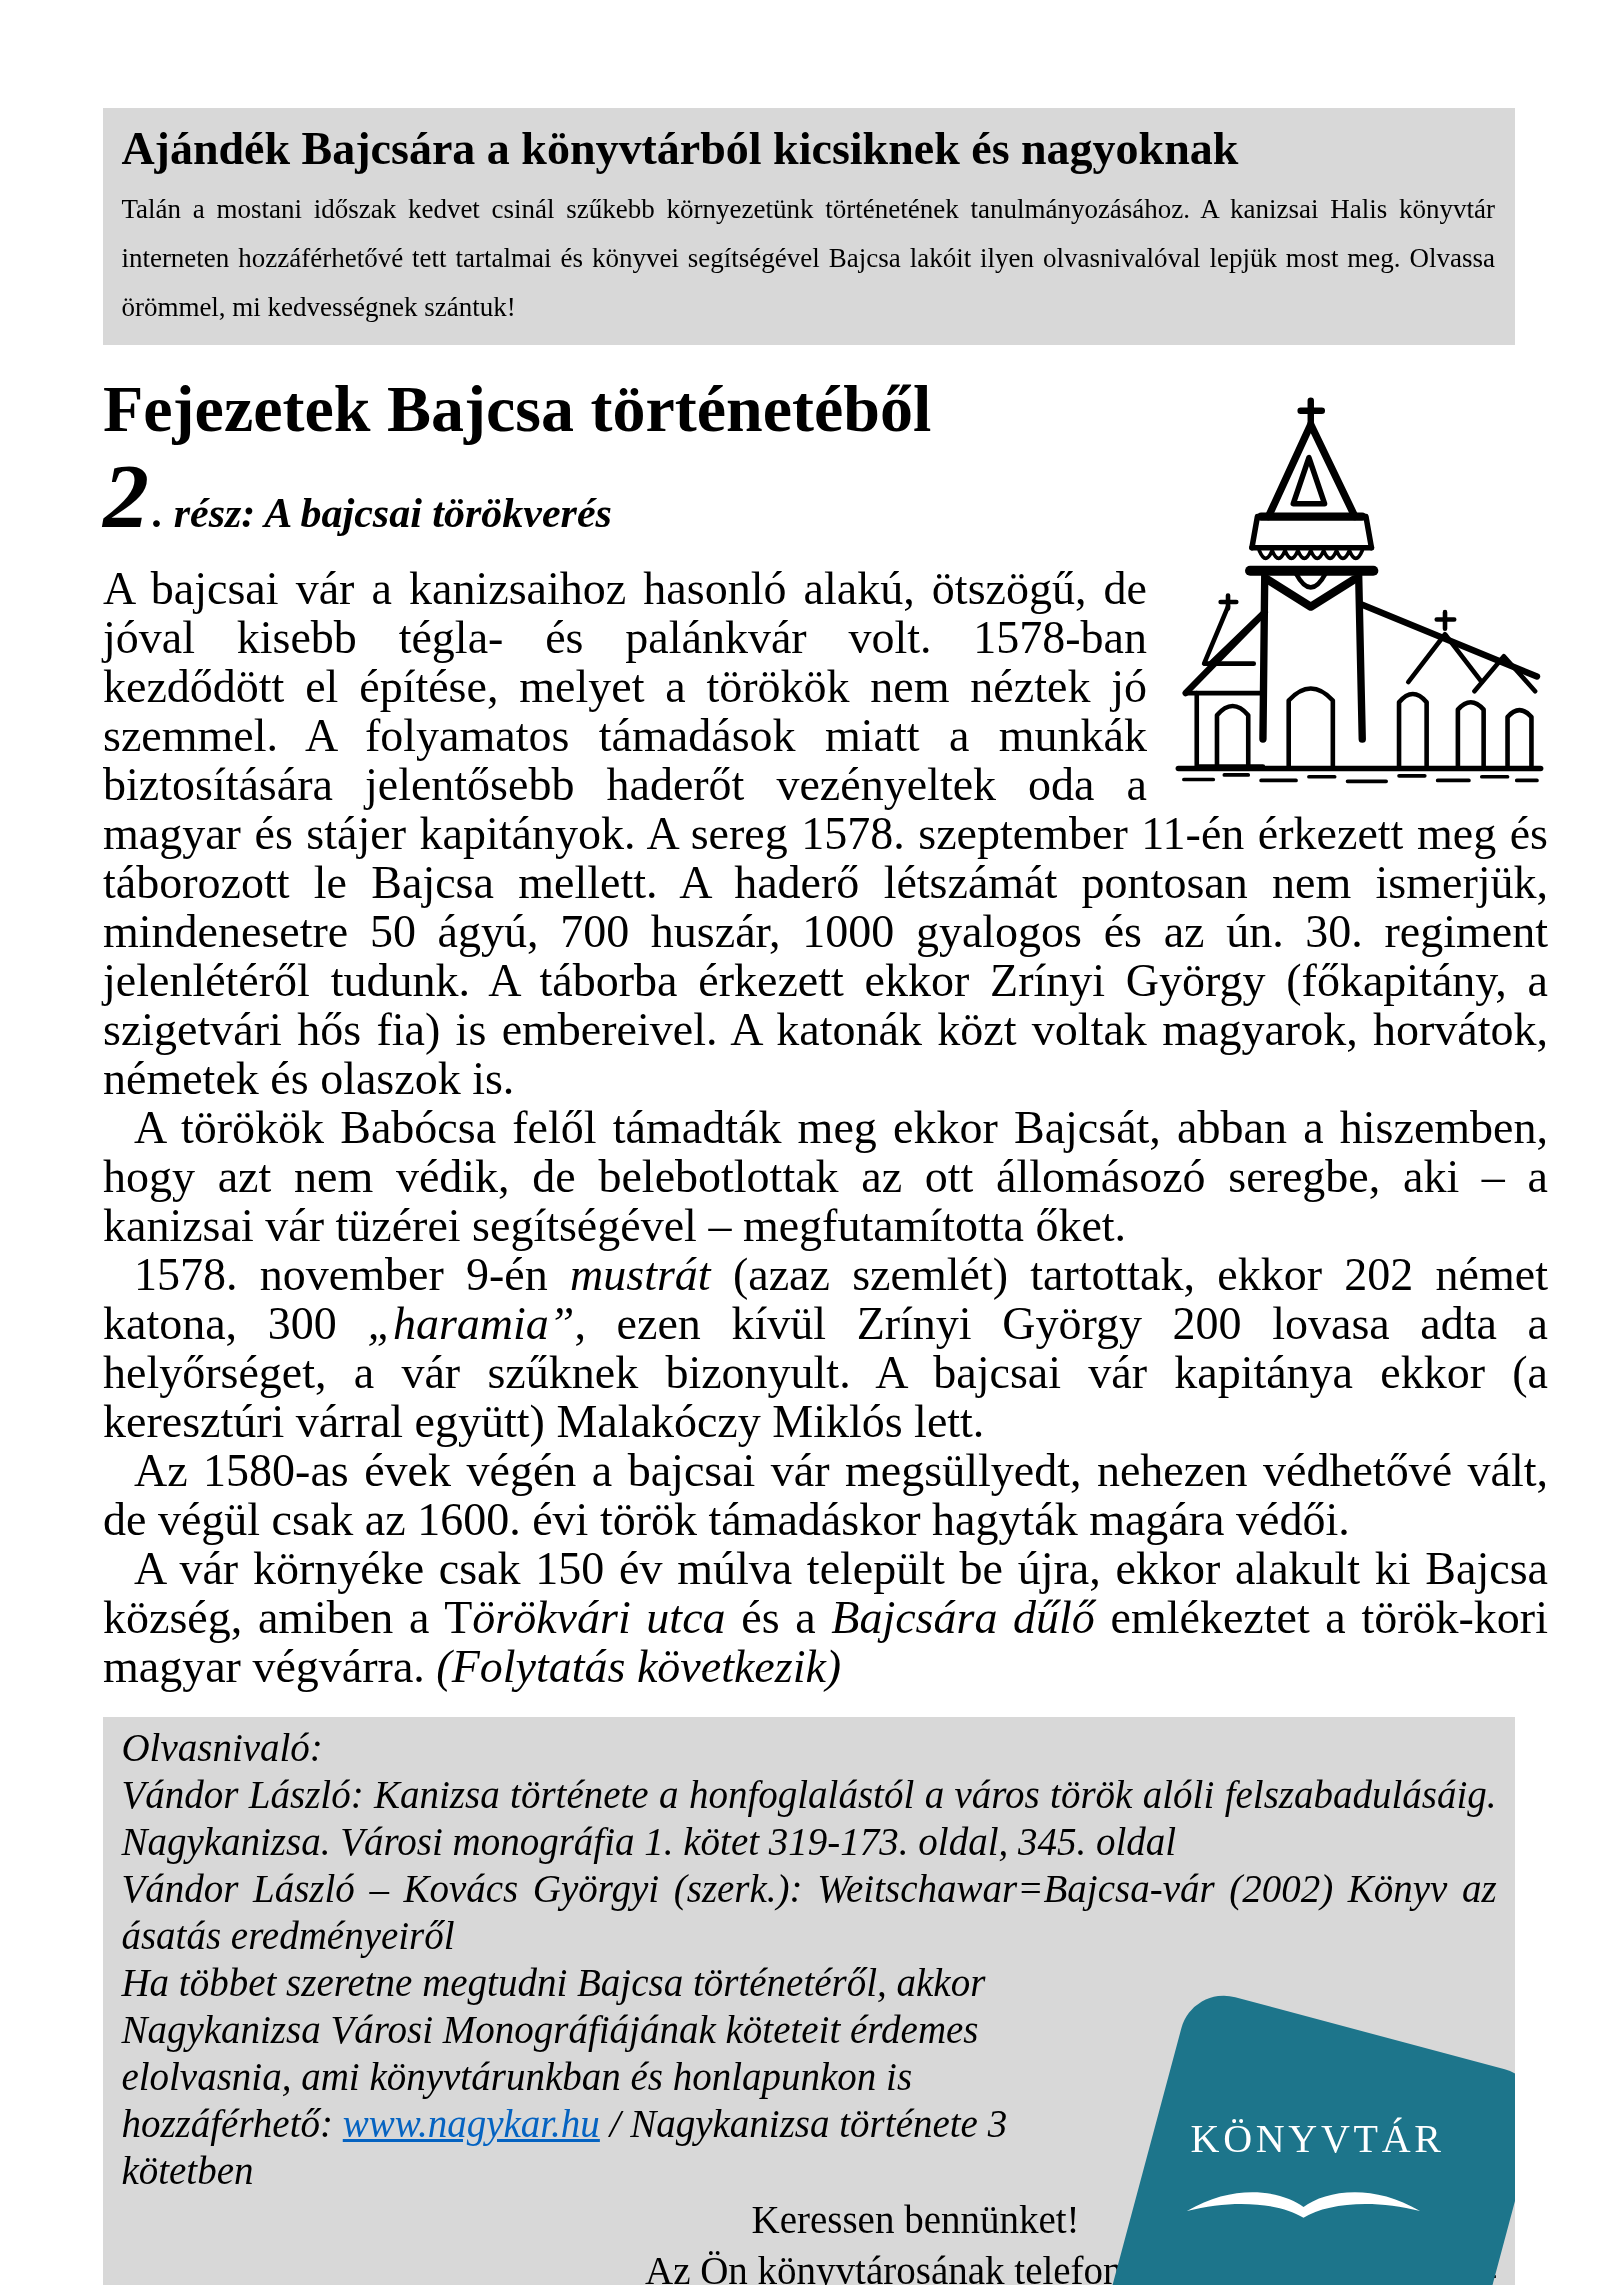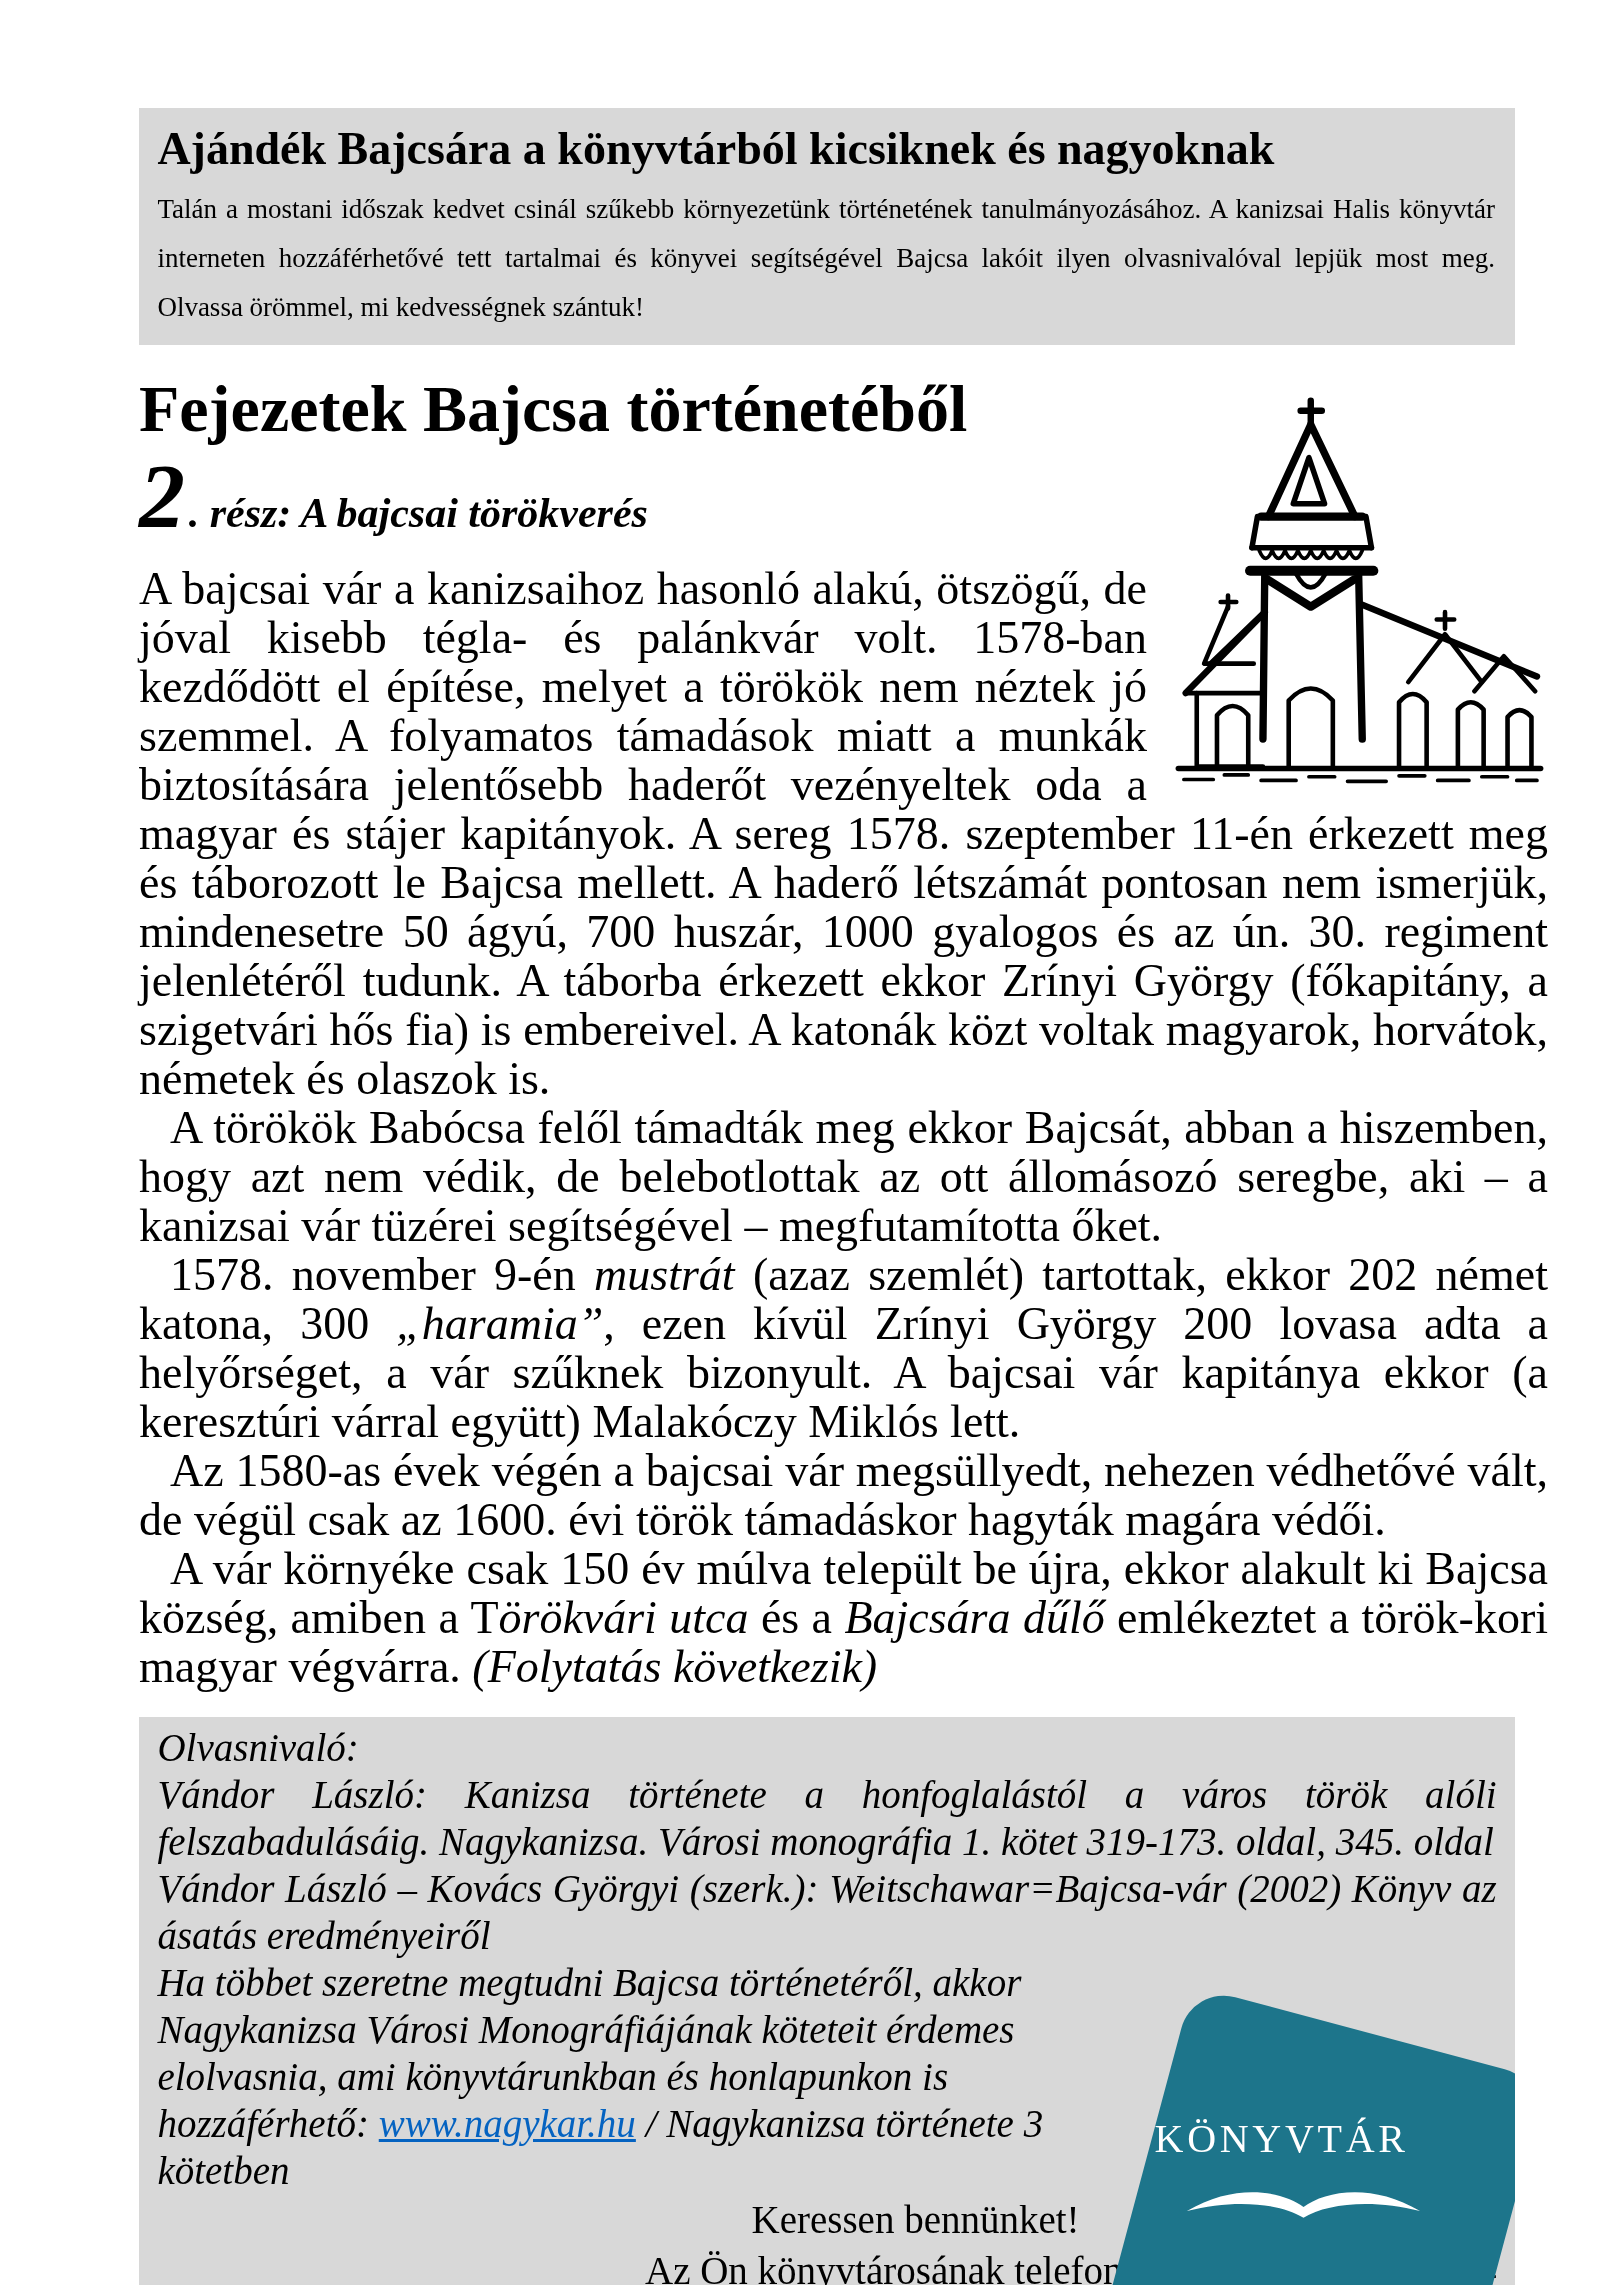--- a/index.html
+++ b/index.html
@@ -11,21 +11,21 @@
   *{box-sizing:border-box;}
   html,body{margin:0;padding:0;}
   body{
     width:1617px;height:2286px;
     background:#ffffff;
     color:var(--ink);
     font-family:"Liberation Serif", serif;
     position:relative;
     overflow:hidden;
   }
-  .page{position:absolute;inset:0;padding-left:36px;}
+  .page{position:absolute;inset:0;}
 
   .gray-box{
     background:var(--box_gray);
     margin-left:103px;
     margin-right:102px;
   }
 
   
   .top-box{
     margin-top:108px;
@@ -128,21 +128,21 @@
     left:37px;top:64px;
     width:367px;height:367px;
     background:var(--logo_teal);
     border-radius:44px;
     transform:rotate(15deg);
   }
   .logo-text{
     position:absolute;
     left:53px;top:154px;
     width:290px;
-    text-align:left;
+    text-align:right;
     color:#ffffff;
     font-style:normal;
     font-weight:normal;
     font-size:40px;
     line-height:44px;
     letter-spacing:3.7px;
   }
   .logo-book{
     position:absolute;
     left:64px;top:202px;

